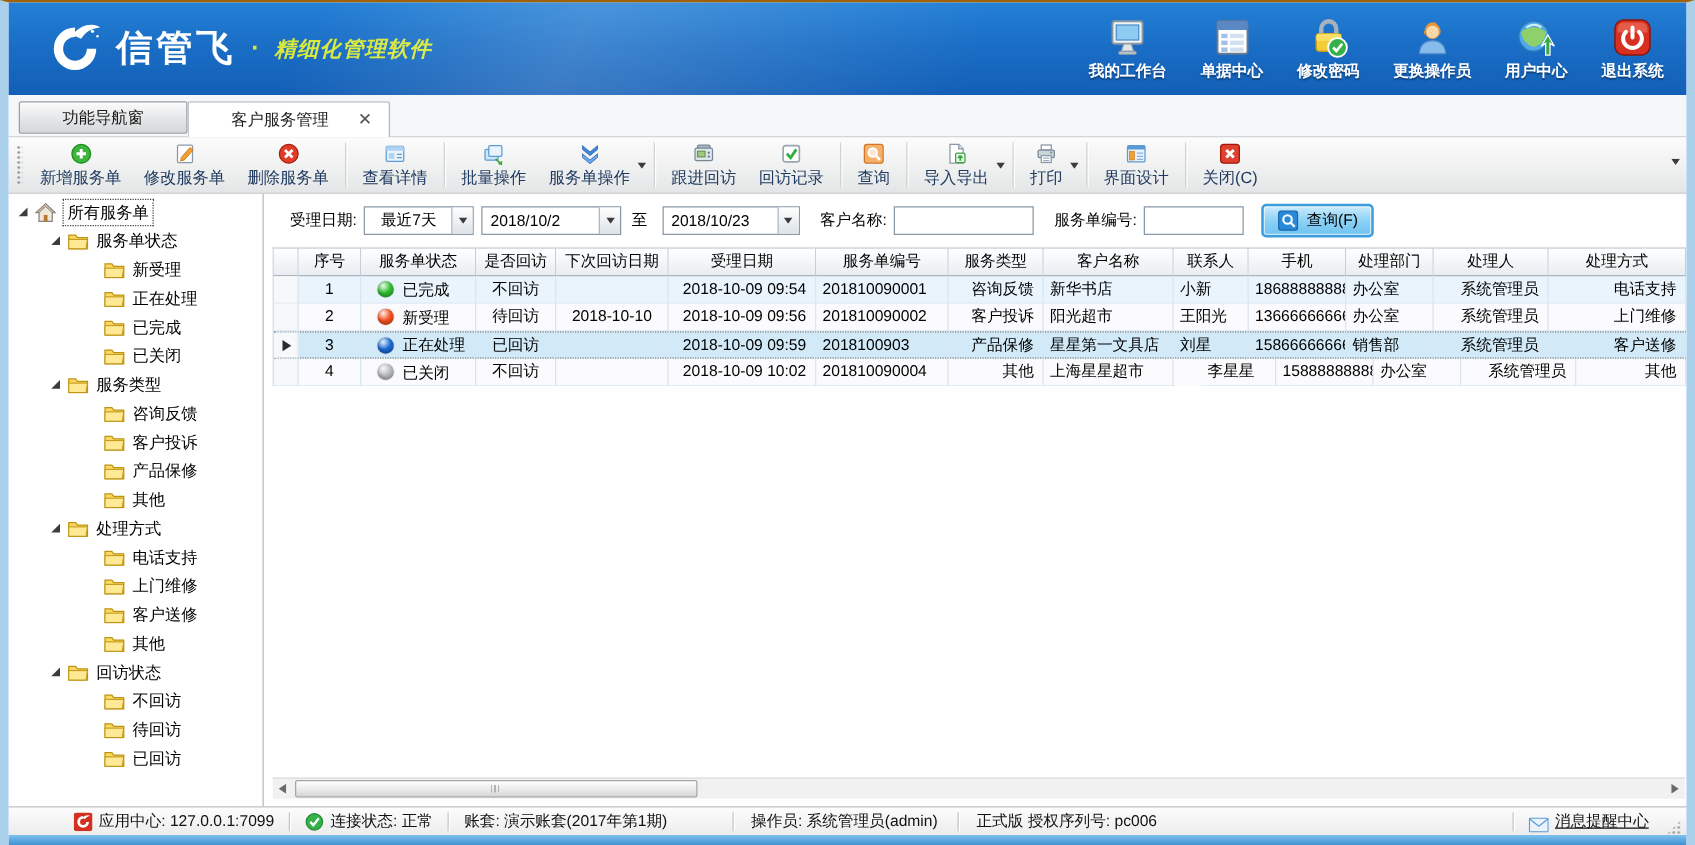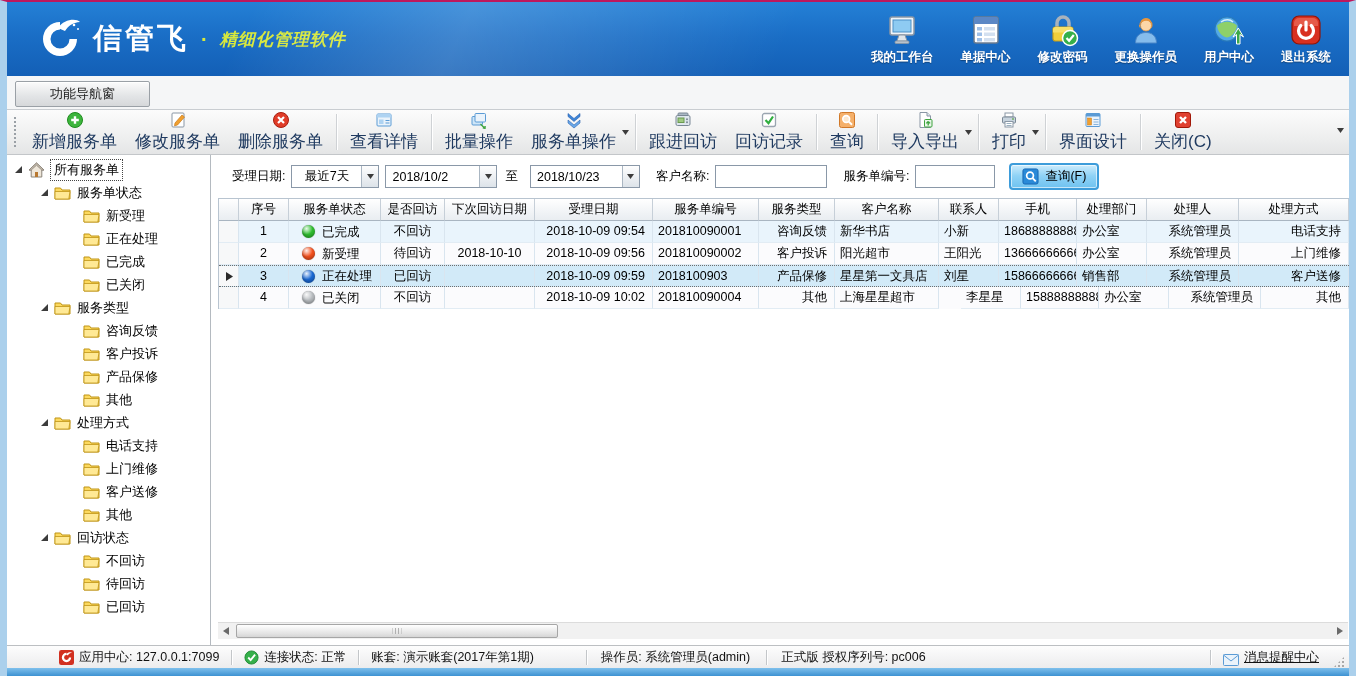--- a/index.html
+++ b/index.html
@@ -1,19 +1,19 @@
 <!DOCTYPE html>
 <html><head>
 <meta charset="utf-8">
 <style>
   * { margin:0; padding:0; box-sizing:border-box; }
   html,body { width:1356px; height:676px; overflow:hidden;
     font-family:"Liberation Sans","DejaVu Sans",sans-serif; }
   .window { width:1356px; height:676px; display:flex; flex-direction:column;
-    border-left:7px solid #abd0ec; border-right:7px solid #abd0ec; border-top:2px solid #be185d;
+    border-left:7px solid #abd0ec; border-right:7px solid #abd0ec; border-top:2px solid #a16207;
     background:#fff; position:relative; }
 
   
   .titlebar { height:74px; flex:0 0 74px; position:relative; overflow:hidden;
     background:linear-gradient(180deg,#2480d6 0%,#1a6ec6 45%,#135fb6 100%);
     display:flex; align-items:center; justify-content:space-between; }
   .titlebar::after { content:""; position:absolute; inset:0; pointer-events:none;
     background:linear-gradient(115deg,transparent 18%,rgba(255,255,255,.17) 34%,rgba(255,255,255,.04) 52%,transparent 58%); }
   .logo { display:flex; align-items:center; padding-left:30px; gap:10px; }
   .logo-swoosh svg { display:block; }
@@ -37,21 +37,21 @@
   .tab-x { margin-left:24px; font-size:12px; color:#555; cursor:pointer; }
 
   
   .toolbar { height:45px; flex:0 0 45px; background:linear-gradient(#fcfcfc,#eceded 70%,#e4e5e6);
     border-bottom:1px solid #c3c6c9; display:flex; align-items:center; padding:1px 14px 1px 6px; position:relative; }
   .tb-grip { width:5px; height:32px; margin-right:5px;
     background-image:radial-gradient(circle,#9aa0a6 1px,transparent 1.2px); background-size:4px 4px; }
   .tb-btn { display:flex; flex-direction:column; align-items:center; justify-content:center;
     padding:2px 9px; height:41px; cursor:pointer; border-radius:2px; }
   .tb-ic { height:19px; display:flex; align-items:center; }
-  .tb-lb { font-size:17px; color:#1f3a60; margin-top:1px; white-space:nowrap; }
+  .tb-lb { font-size:13px; color:#1f3a60; margin-top:1px; white-space:nowrap; }
   .tb-dd { margin:0 2px 0 -3px; display:flex; align-items:center; cursor:pointer; }
   .tb-sep { width:1px; height:36px; background:#cfd2d5; box-shadow:1px 0 0 #fff; margin:0 4px; }
   .tb-overflow { position:absolute; right:5px; top:9px; cursor:pointer; }
 
   
   .main { flex:1; display:flex; overflow:hidden; background:#fff; }
   .tree-panel { width:204px; flex:0 0 204px; border-right:1px solid #b4bac0; background:#fff;
     padding-top:3px; overflow:hidden; }
   .tree-row { height:23px; display:flex; align-items:center; font-size:13px; color:#000; cursor:pointer; white-space:nowrap; }
   .tree-row .exp { width:10px; display:flex; justify-content:center; margin-right:5px; }
@@ -236,20 +236,26 @@
             </span>
           </span>
           <span class="hdr-lb">退出系统</span>
         </div>
       </div>
   </div>
 
   <div class="tab-strip">
       <div class="tab inactive">
         <span>功能导航窗</span>
+      </div>
+      <div class="tab active">
+        <span>客户服务管理</span>
+        <span class="tab-x"><svg width="10" height="10" viewBox="0 0 10 10">
+            <path d="M1.5 1.5 L8.5 8.5 M8.5 1.5 L1.5 8.5" stroke="#555" stroke-width="1.4"></path>
+          </svg></span>
       </div>
     </div>
 
   <div class="toolbar">
     <div class="tb-grip"></div>
     <div class="tb-buttons" style="display:flex;align-items:center;">
         <div class="tb-btn">
           <span class="tb-ic">
             <span style="display: flex;">
               <svg width="18" height="18" viewBox="0 0 18 18">

